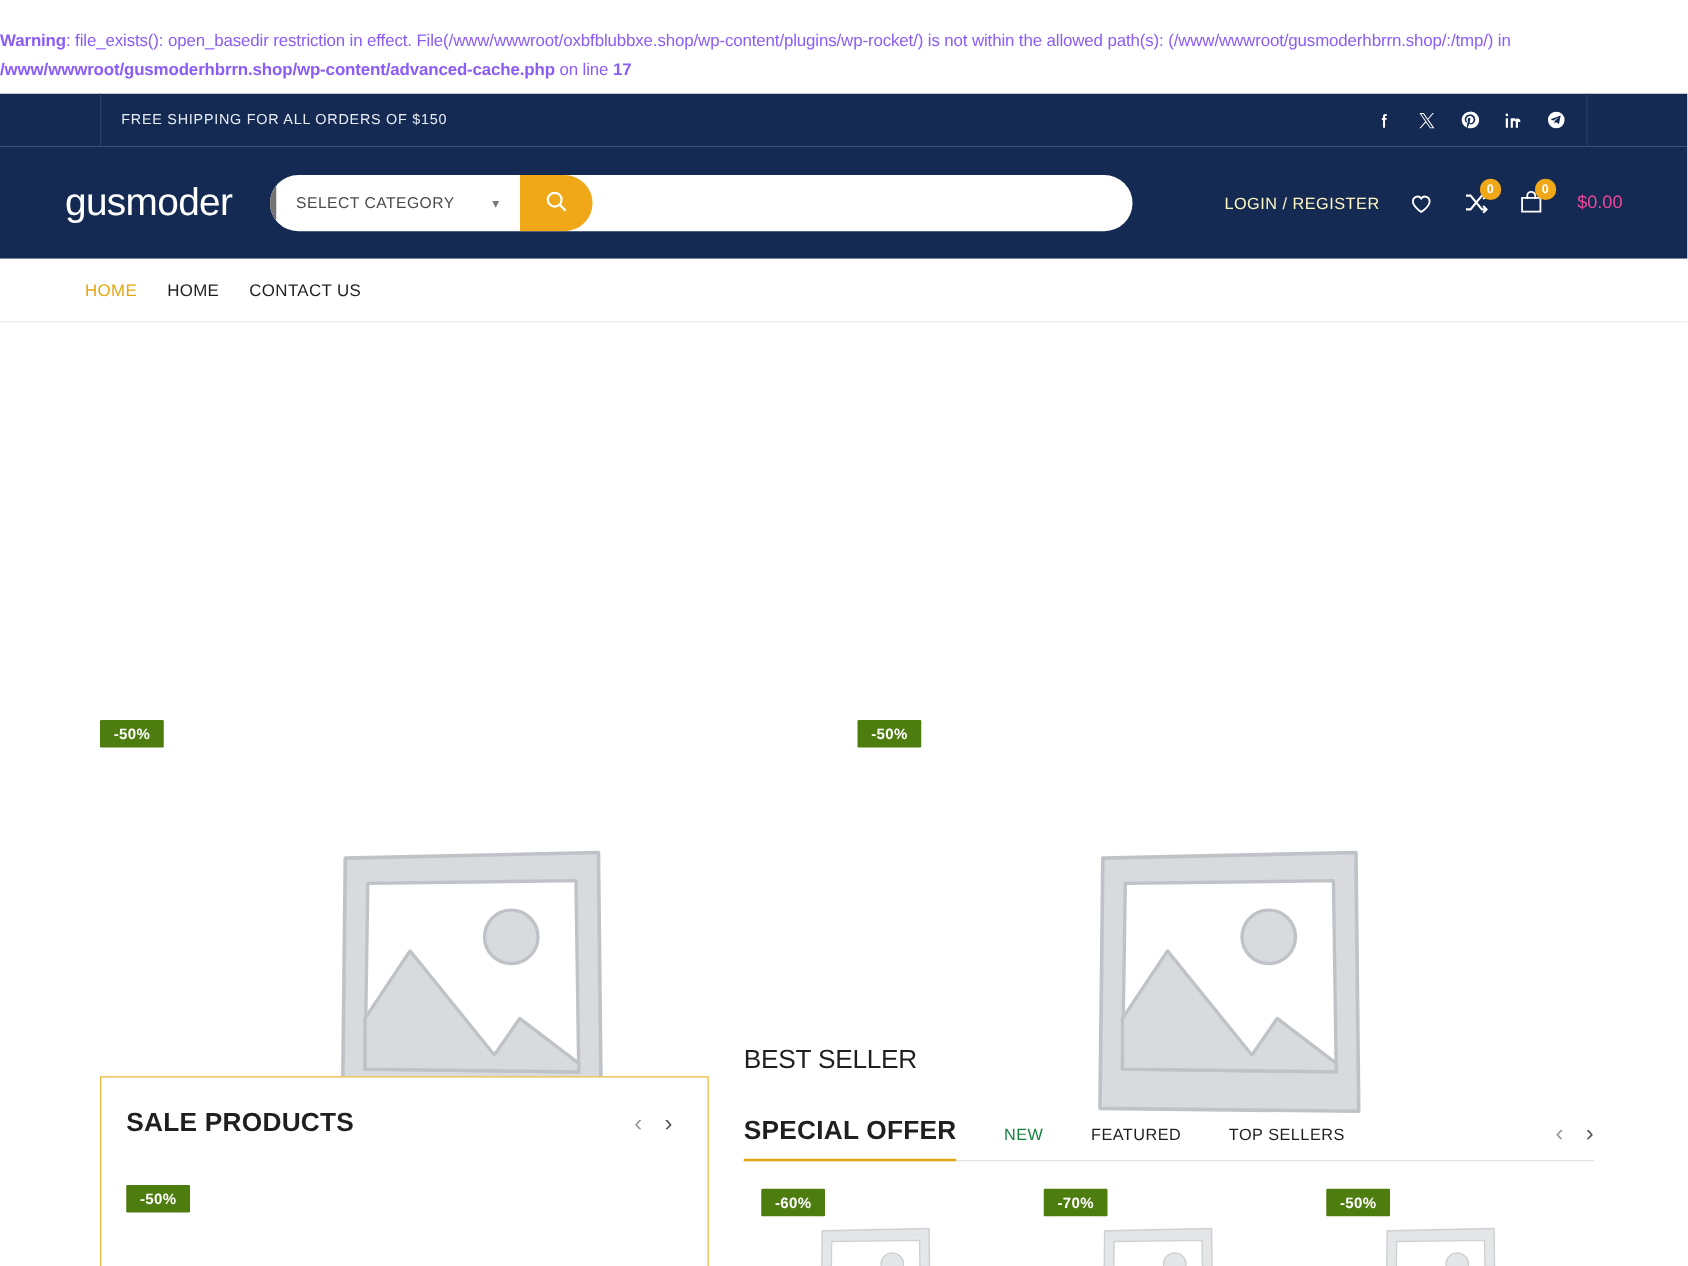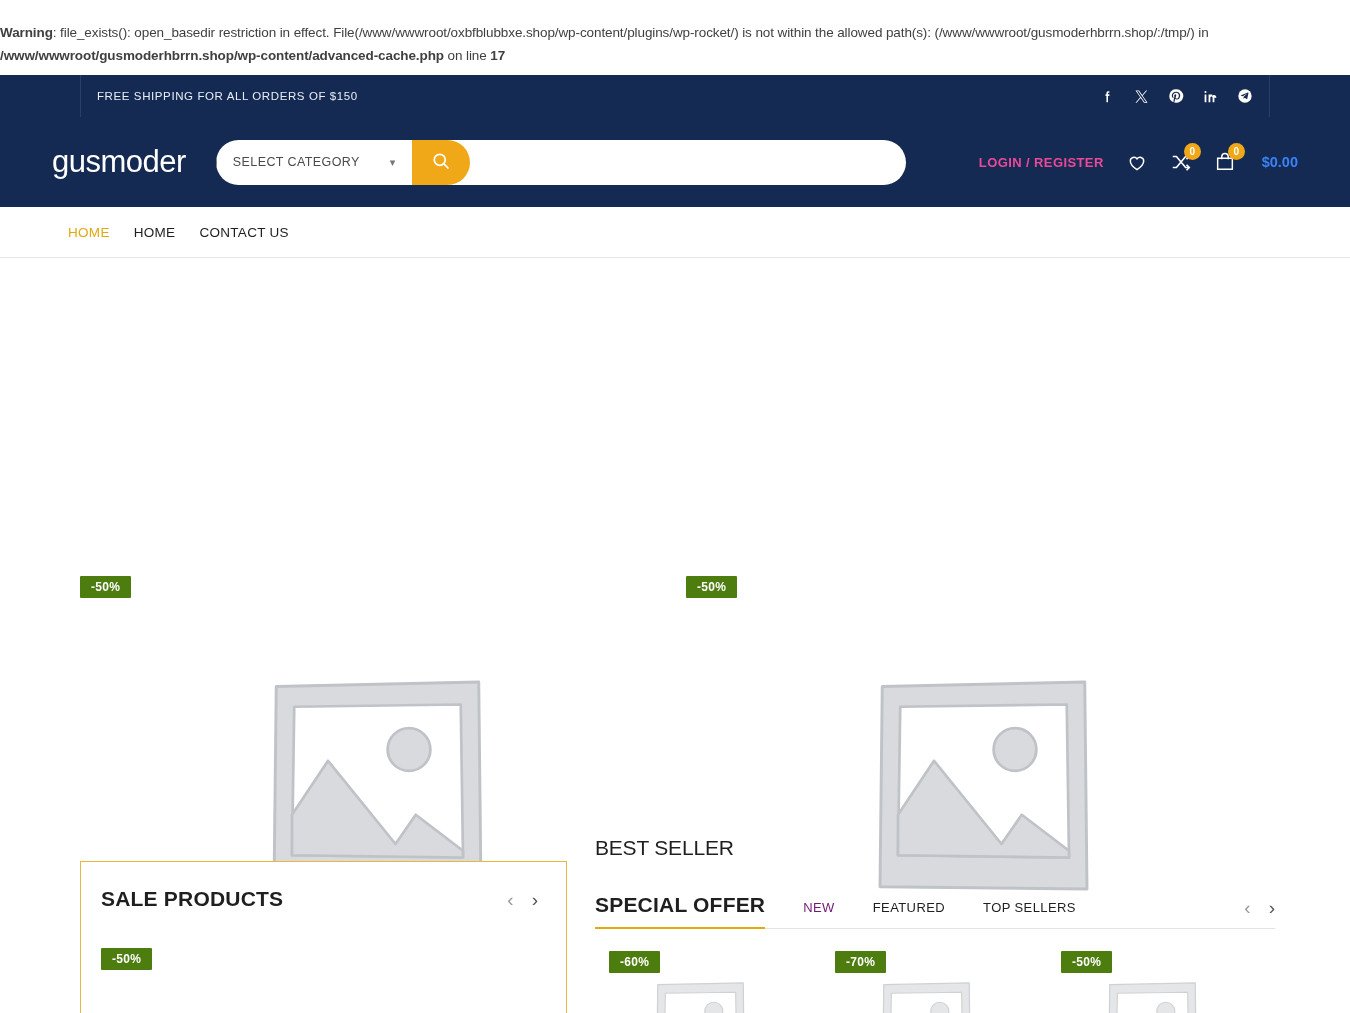--- a/index.html
+++ b/index.html
@@ -8,21 +8,21 @@
     width: 1350px;
     height: 1013px;
     overflow: hidden;
     background: #ffffff;
     font-family: "Liberation Sans", sans-serif;
   }
 
   
   .warning-bar {
     background: #ffffff;
-    color: #404040;
+    color: #8b5cf6;
     font-size: 13.5px;
     line-height: 23px;
     padding: 21px 0 8px 0;
     letter-spacing: -0.1px;
     width: 1350px;
   }
   .warning-bar .wl { display: block; white-space: nowrap; }
   .warning-bar b { font-weight: 700; }
 
   
@@ -106,21 +106,21 @@
     font-family: "Liberation Sans", sans-serif;
     background: transparent;
   }
   .search-input::placeholder { color: #8c8c8c; }
   .cat-select {
     display: flex;
     align-items: center;
     gap: 30px;
     height: 28px;
     padding: 0 16px 0 16px;
-    border-left: 1px solid #737373;
+    border-left: 5px solid #737373;
     font-size: 12.5px;
     letter-spacing: 0.4px;
     color: #4a4a4a;
     white-space: nowrap;
     cursor: pointer;
   }
   .chev { font-size: 11px; color: #777; }
   .searchbtn {
     width: 58px;
     height: 45px;
@@ -134,23 +134,23 @@
     border-bottom-right-radius: 24px;
   }
   .header-right {
     display: flex;
     align-items: center;
     margin-left: auto;
     gap: 22px;
     padding-right: 2px;
   }
   .login-link {
-    color: #ec4899;
+    color: #fef9c3;
     font-size: 13px;
-    font-weight: 700;
+    font-weight: 400;
     letter-spacing: 0.4px;
     white-space: nowrap;
     cursor: pointer;
   }
   .hicon { position: relative; display: flex; align-items: center; cursor: pointer; }
   .hicon svg { display: block; }
   .badge {
     position: absolute;
     top: -8px;
     right: -9px;
@@ -158,23 +158,23 @@
     height: 17px;
     border-radius: 50%;
     background: #f0a818;
     color: #ffffff;
     font-size: 10px;
     line-height: 17px;
     text-align: center;
     font-weight: 600;
   }
   .cart-total {
-    color: #3b82f6;
+    color: #ec4899;
     font-size: 14.5px;
-    font-weight: 700;
+    font-weight: 400;
     margin-left: 4px;
     white-space: nowrap;
     cursor: pointer;
   }
 
   
   .nav {
     background: #ffffff;
     height: 51px;
     border-bottom: 1px solid #e6e6e6;
@@ -284,21 +284,21 @@
   }
   .tab {
     font-size: 13px;
     letter-spacing: 0.4px;
     color: #1f1f1f;
     padding: 0 0 13px 0;
     margin-left: 38px;
     cursor: pointer;
     font-weight: 500;
   }
-  .tab.active { color: #701a75; }
+  .tab.active { color: #15803d; }
   .special-arrows {
     margin-left: auto;
     display: flex;
     gap: 18px;
     padding-bottom: 11px;
   }
   .special-grid {
     display: flex;
     margin-top: 22px;
     gap: 0;

